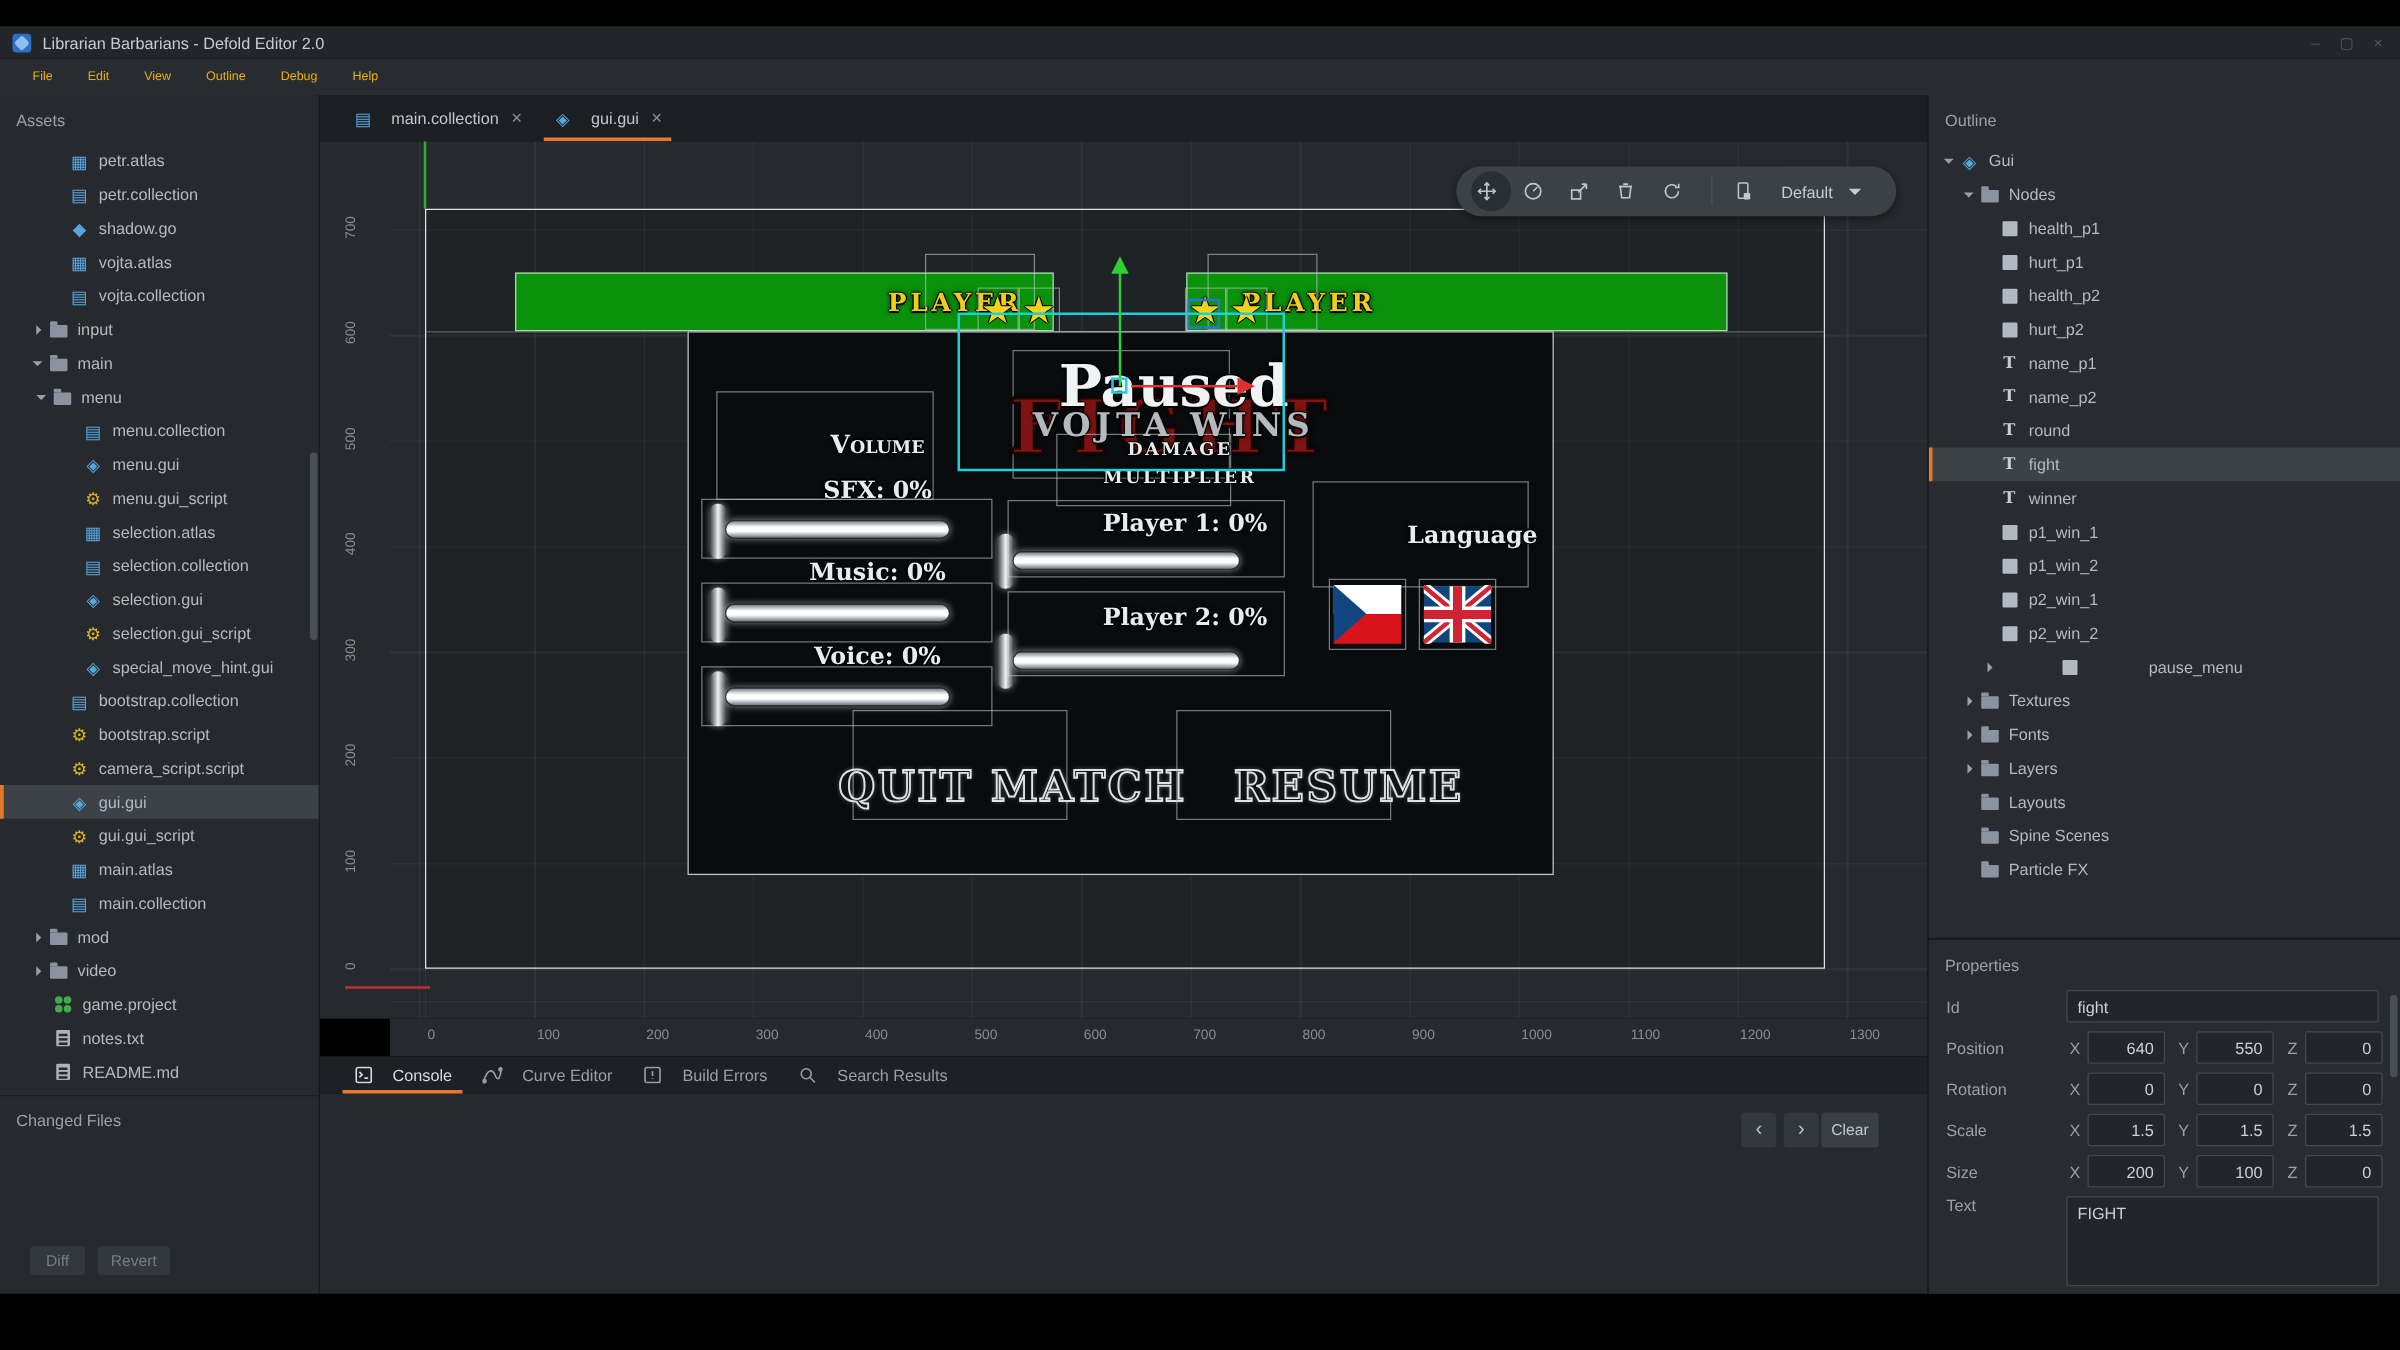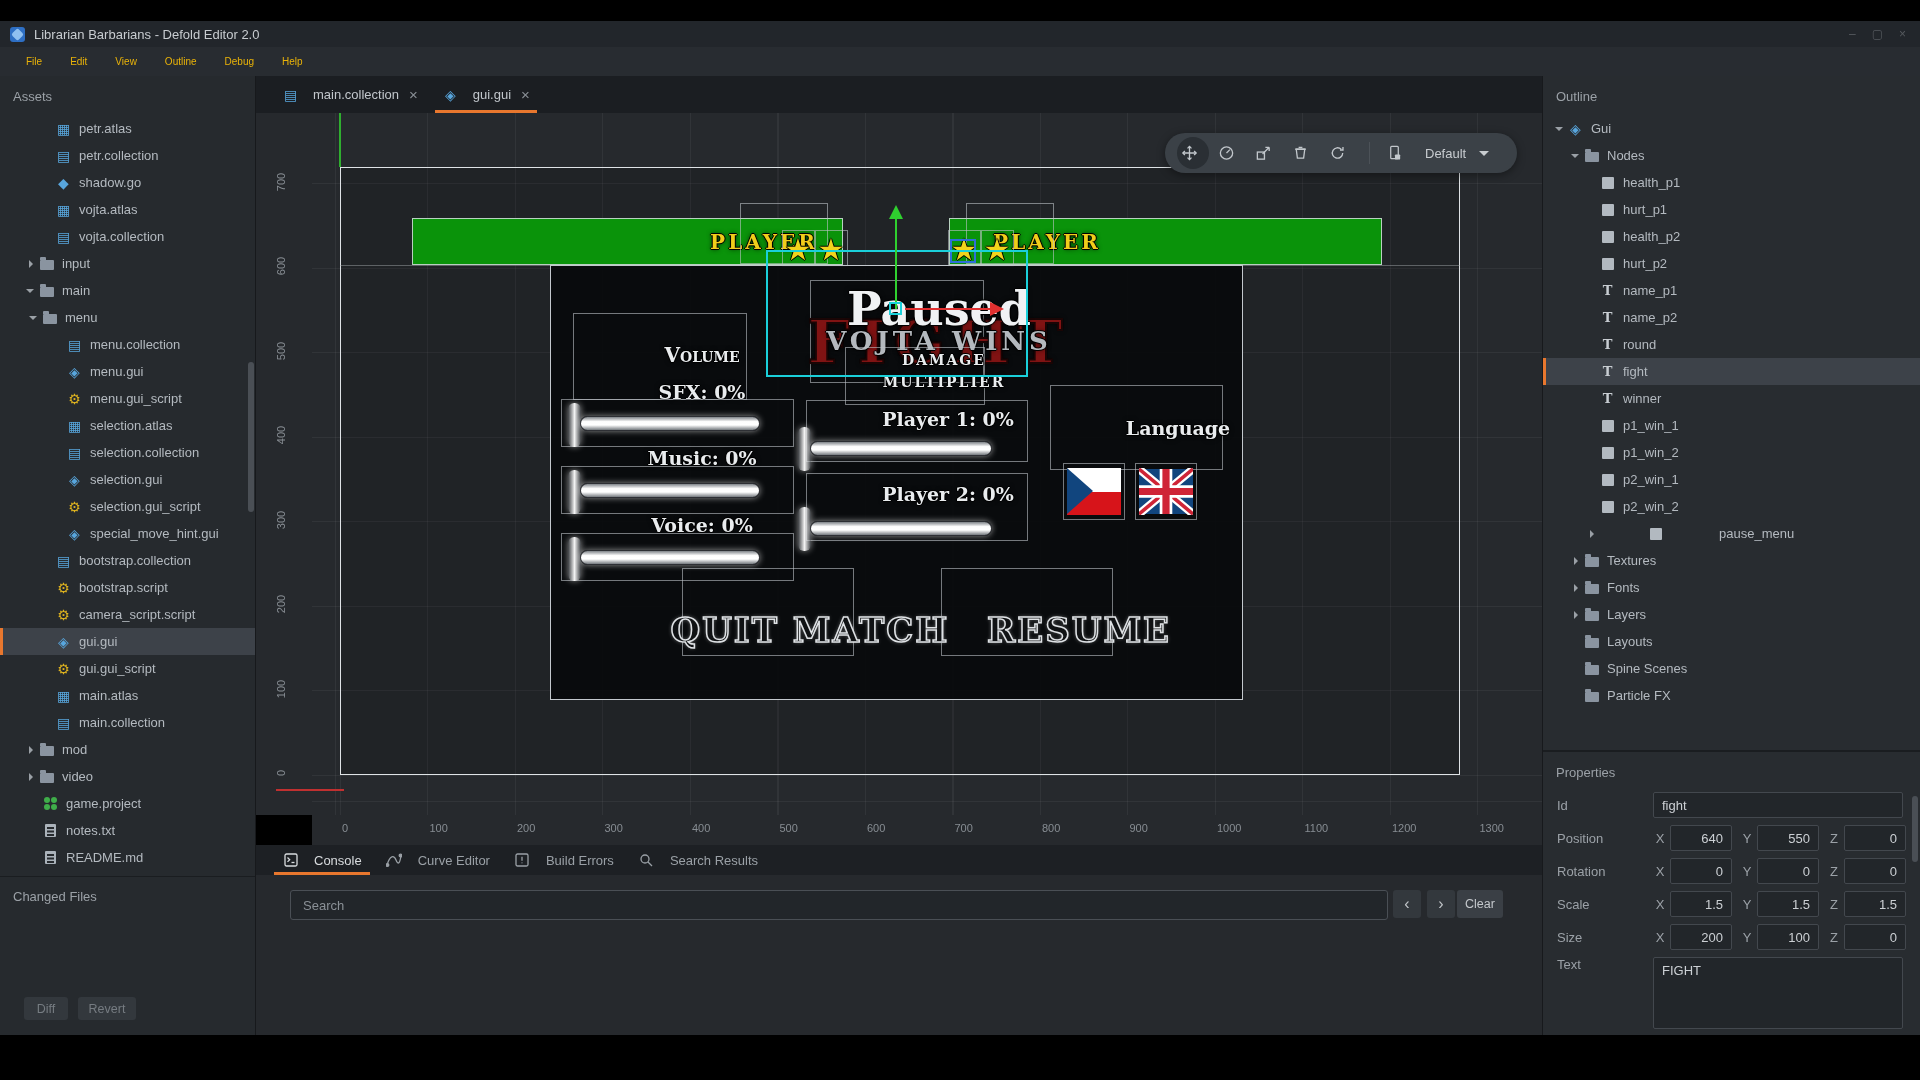--- a/index.html
+++ b/index.html
@@ -523,21 +523,20 @@
         <span class="icon">
           <svg width="14" height="14" viewBox="0 0 14 14" fill="none" stroke="currentColor" stroke-width="1.3">
             <circle cx="6" cy="6" r="4"></circle>
             <path d="M9 9l4 4"></path>
           </svg>
         </span>
         <span>Search Results</span>
       </div>
     </div>
   <div class="console-area">
-    <input class="search-input" type="text" placeholder="Search" style="">
     <button class="nav-btn" style="left:1137px;">‹</button>
     <button class="nav-btn" style="left:1171px;">›</button>
     <button class="clear-btn">Clear</button>
   </div>
 
   <div class="right-panel">
     <div class="panel-h">Outline</div>
     <div class="tree" id="outline-tree">
         <div class="trow" style="padding-left: 10px;">
           <span class="arrow d"></span>

